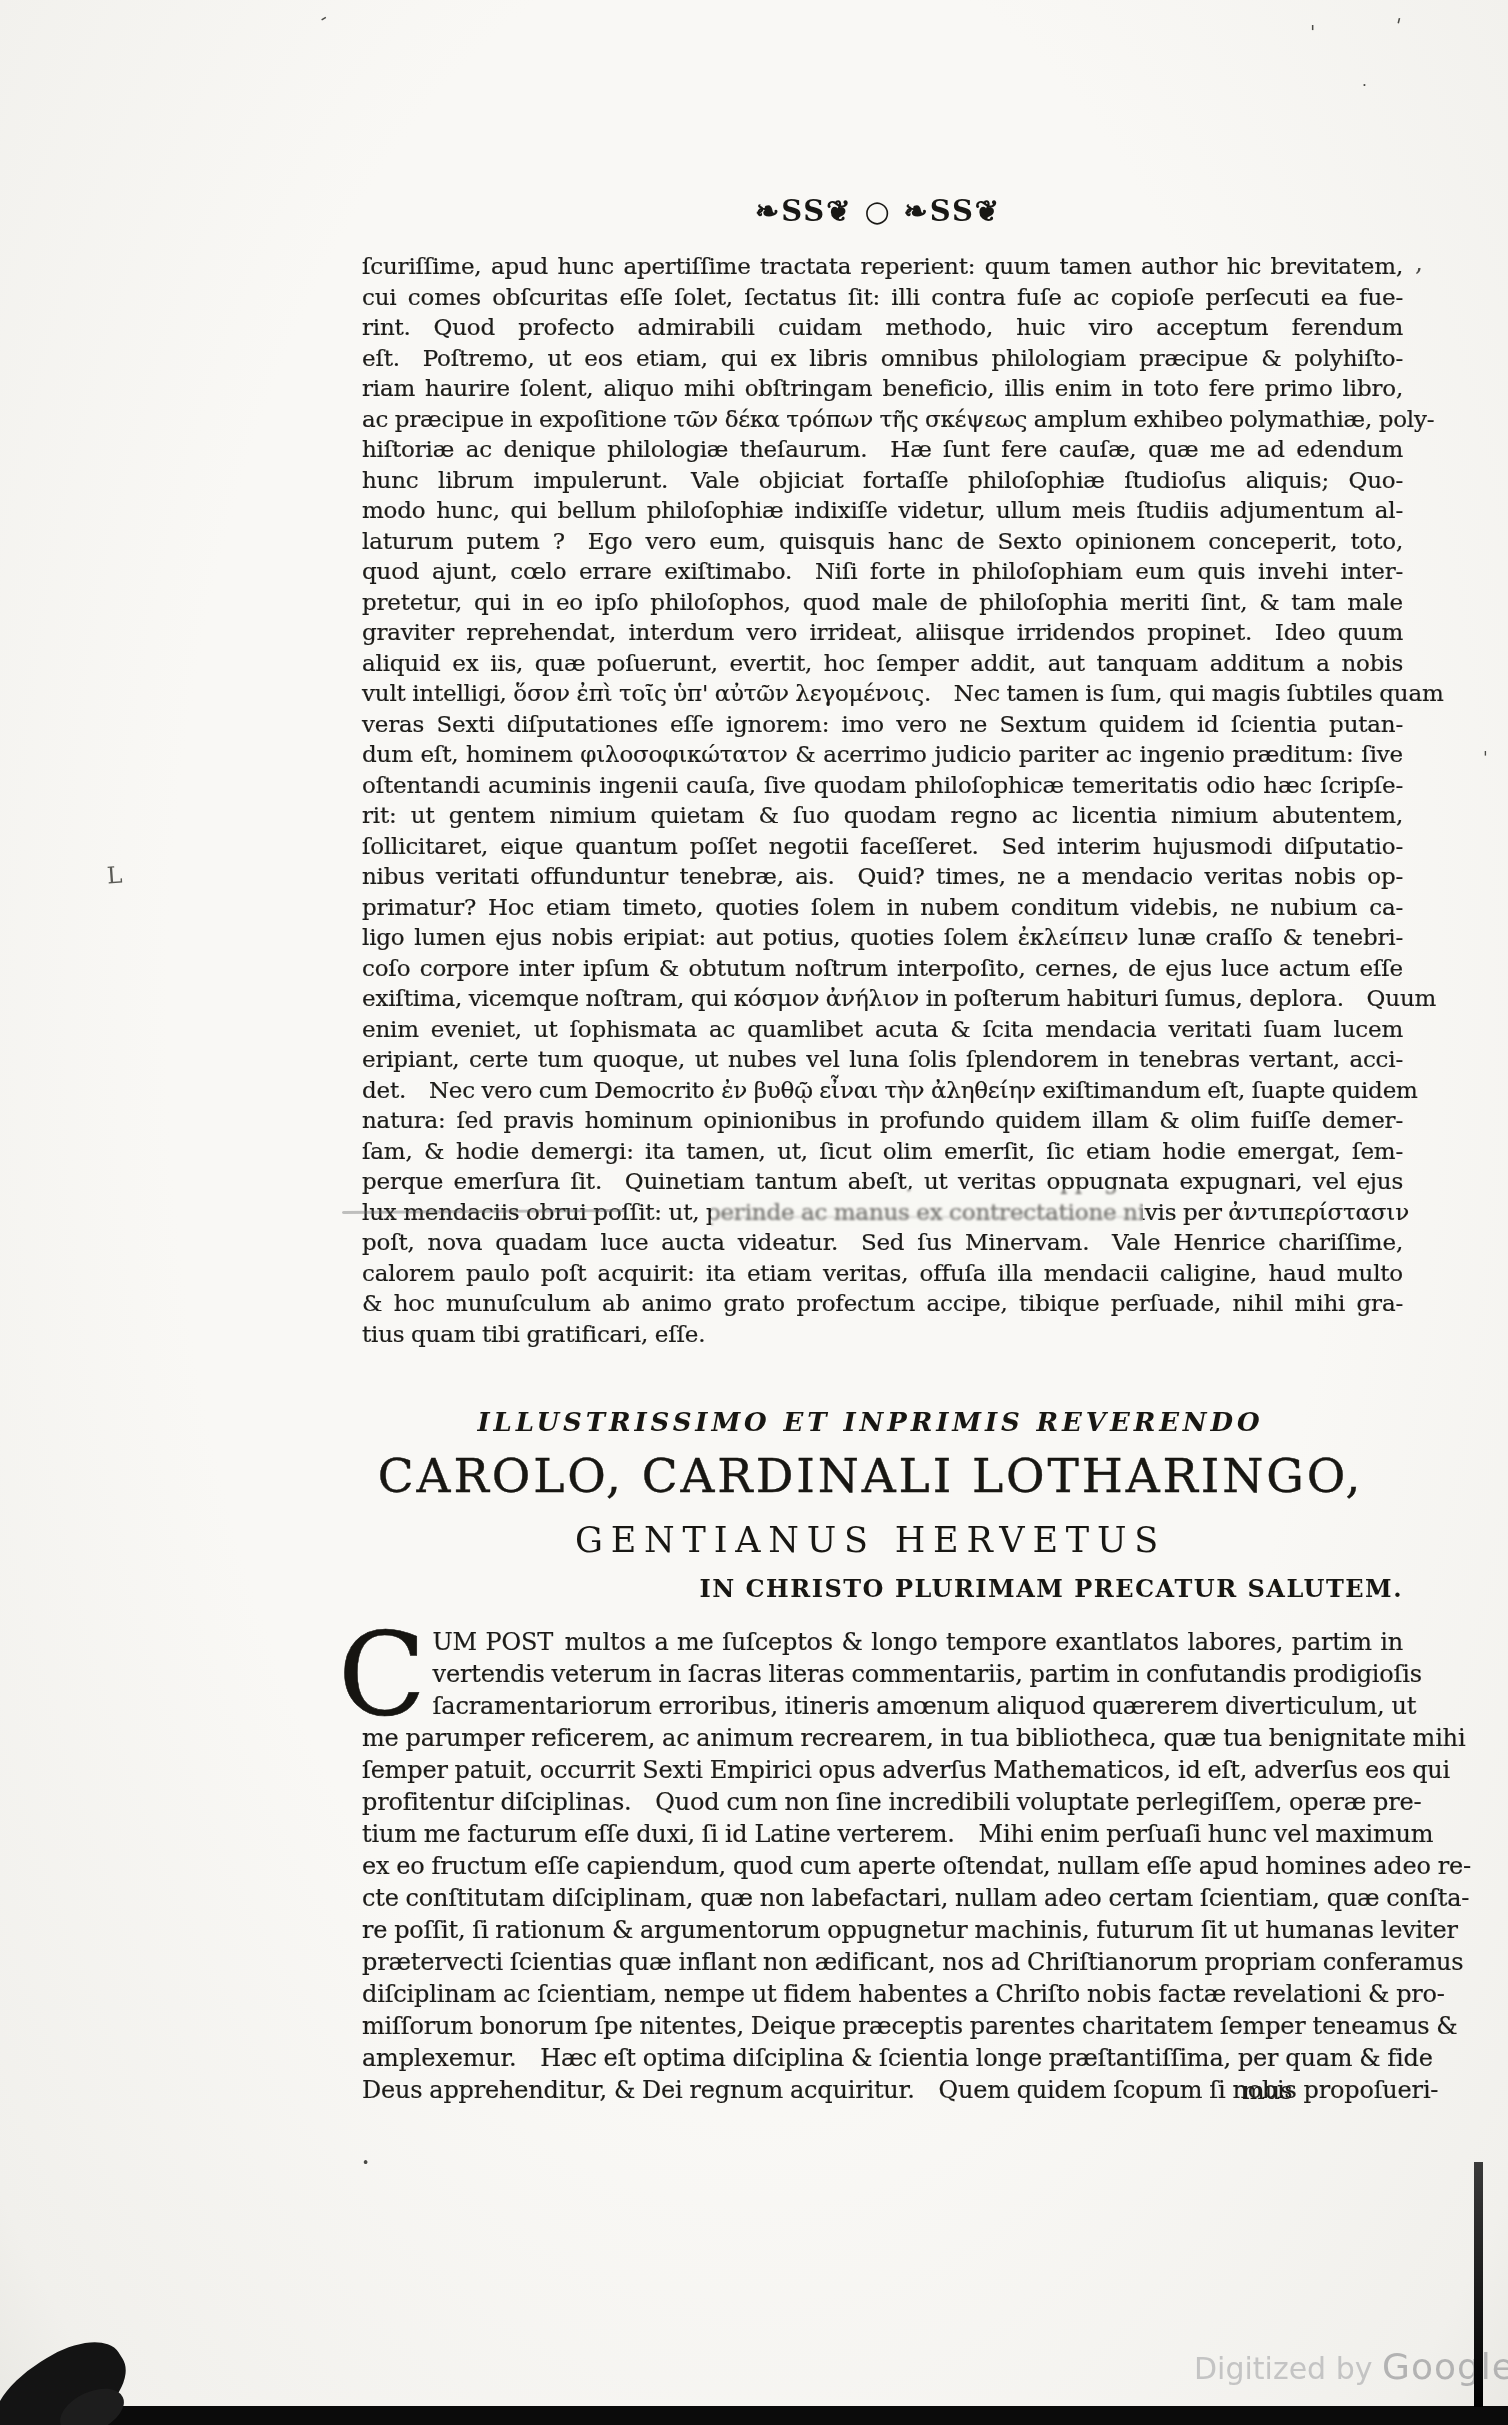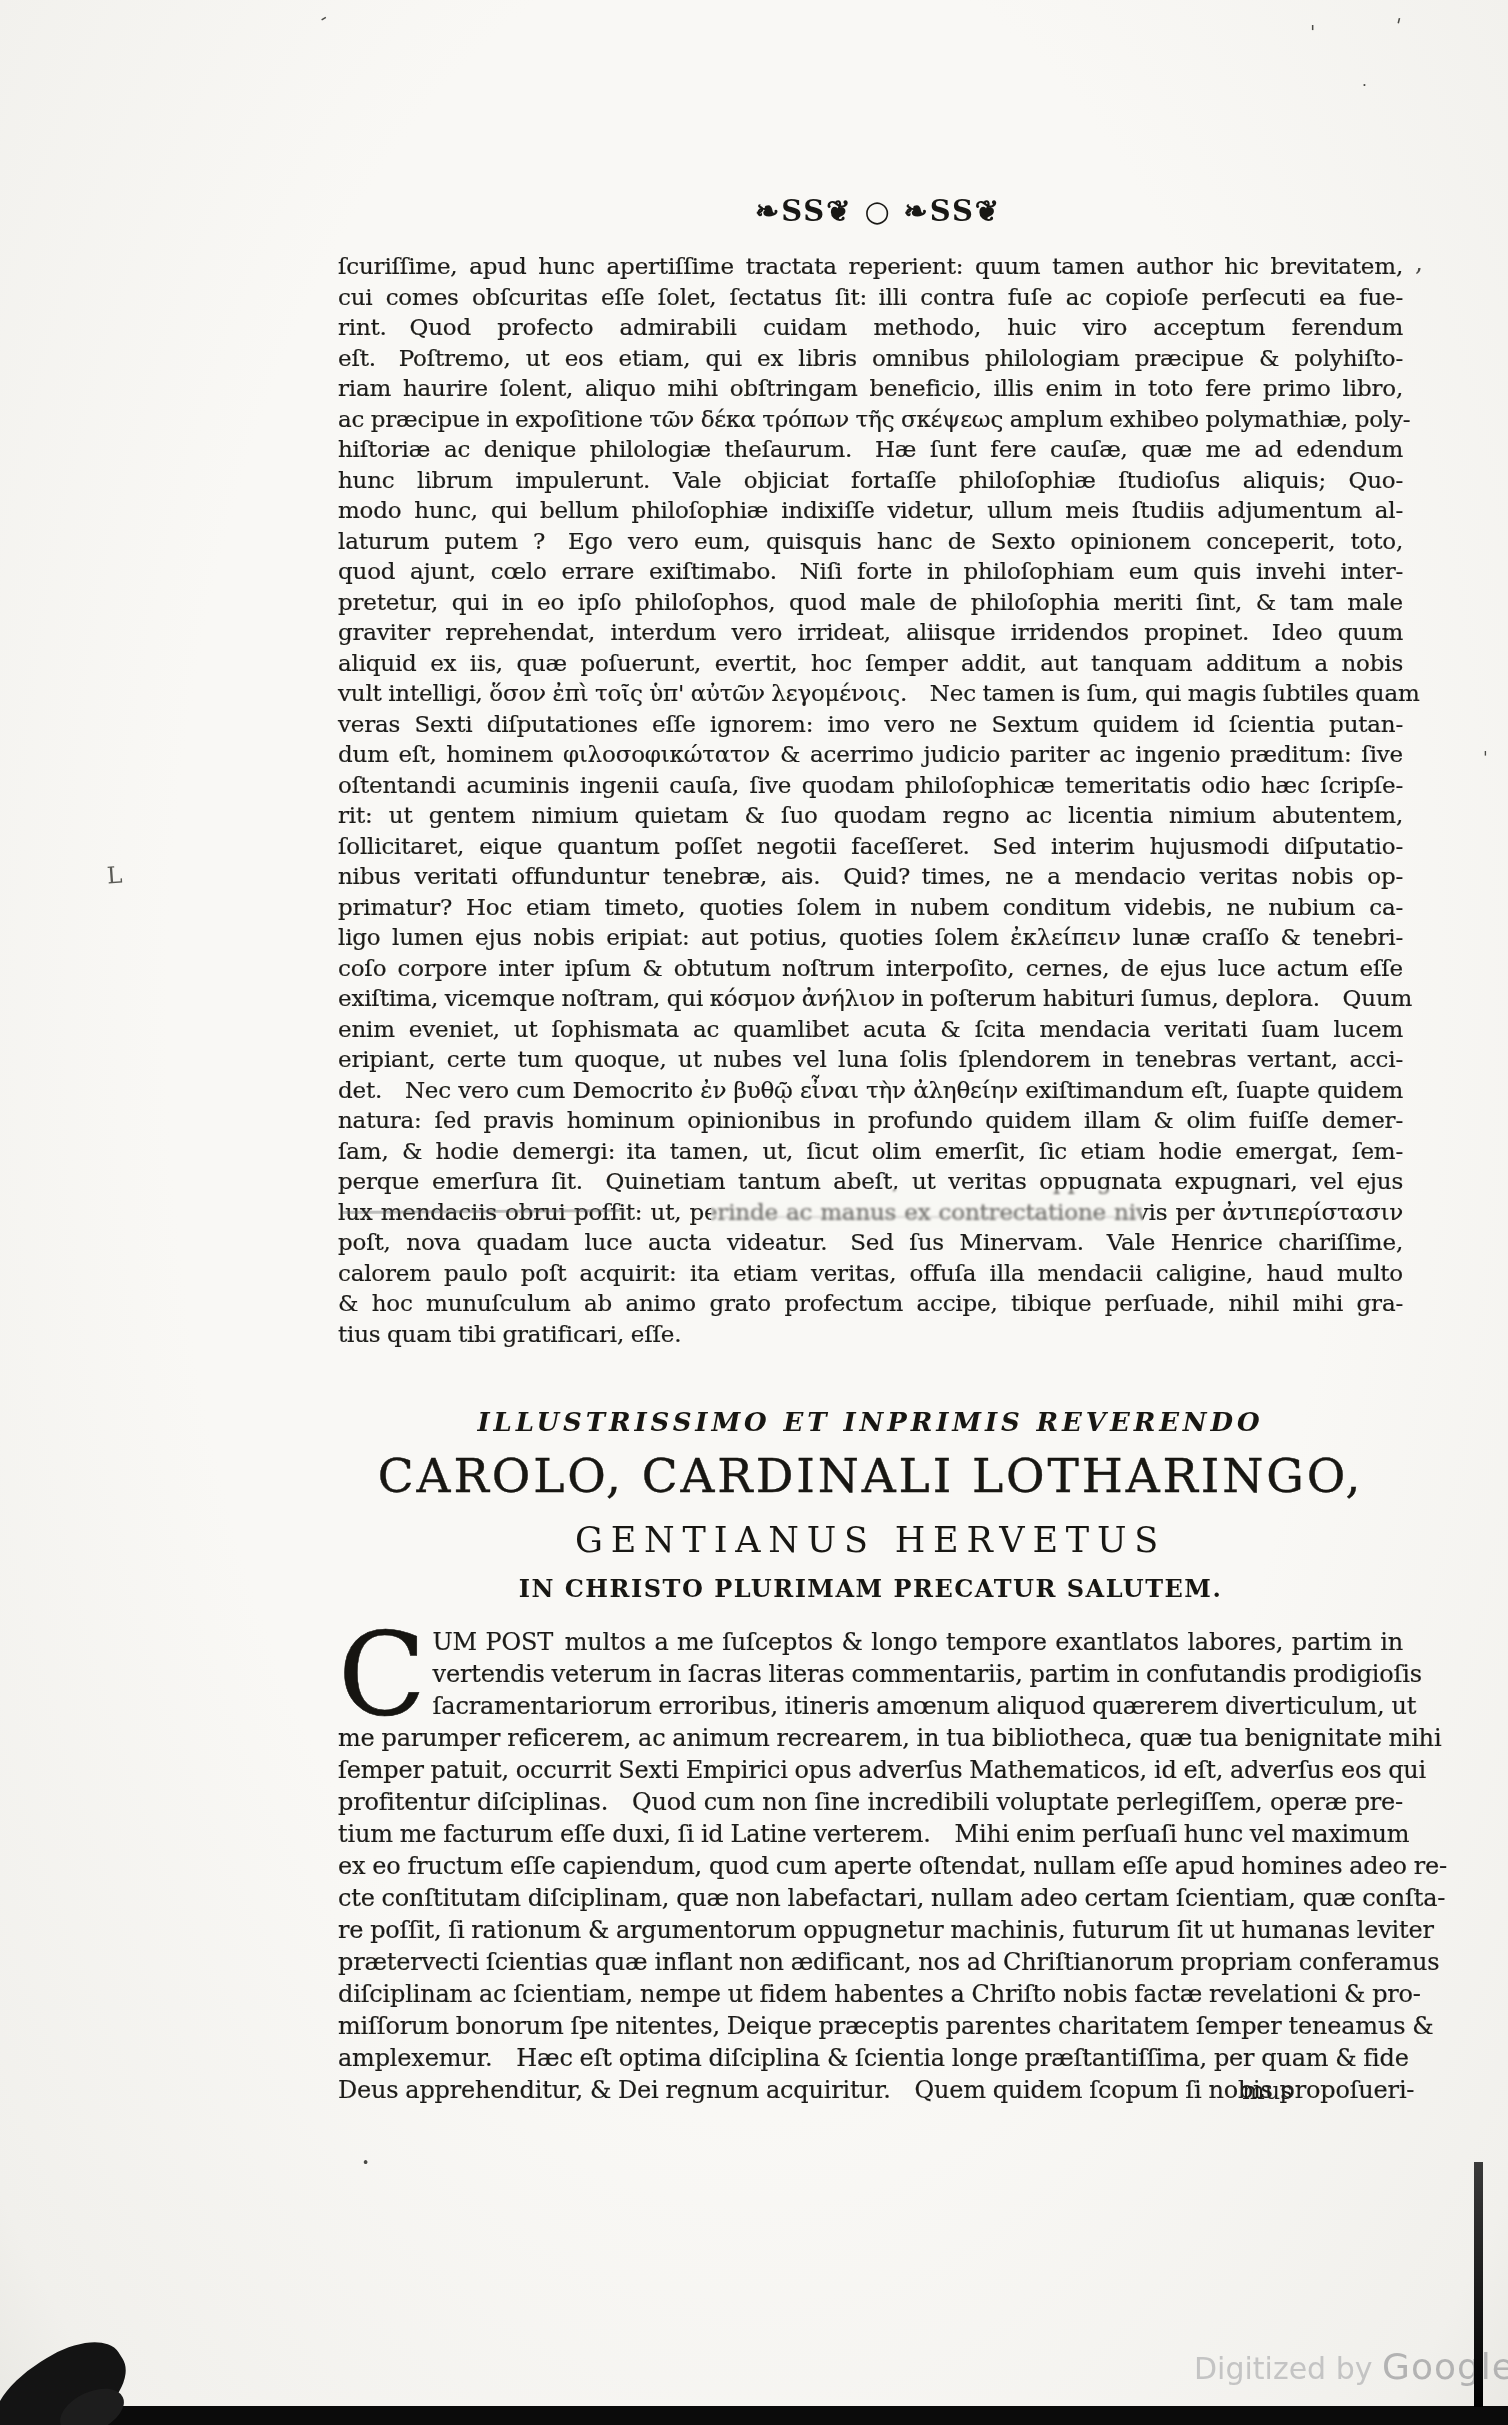--- a/index.html
+++ b/index.html
@@ -21,38 +21,39 @@
   }
   
   .para{position:absolute;left:338px;width:1065px;}
   .para1{top:251px;}
   .para2{top:1626px;}
   .line{
     height:30.5px;line-height:30.5px;
     font-size:23px;letter-spacing:-0.2px;word-spacing:-0.5px;
     text-align:justify;text-align-last:justify;
     white-space:nowrap;
+    margin-left:24px;
     -webkit-text-stroke:0.2px #1c1b18;
   }
   .para2 .line{height:32px;line-height:32px;font-size:24px;}
   .para1 .line:last-child{text-align-last:left;}
   .dropcap{
     float:left;
     width:83px;height:91px;
     font-size:115px;line-height:93px;
     margin:1.9px 11.6px 0 0;
     color:#161511;
     -webkit-text-stroke:0.5px #161511;
   }
   
   .ded{position:absolute;left:338px;width:1065px;text-align:center;color:#181713;}
   .ded1{top:1407px;font-size:26px;font-style:italic;font-weight:bold;letter-spacing:3.9px;text-align:center;}
   .ded2{top:1448px;font-size:47px;letter-spacing:2.9px;-webkit-text-stroke:0.4px #181713;}
   .ded3{top:1520px;font-size:35px;letter-spacing:7.8px;text-align:center;}
-  .ded4{top:1574px;font-size:24px;font-weight:bold;letter-spacing:1.5px;}
+  .ded4{top:1574px;font-size:24px;font-weight:bold;letter-spacing:1.5px;text-align:right;}
   
   .catchword{position:absolute;left:1242px;top:2077px;font-size:24px;}
   
   .watermark{position:absolute;left:1194px;top:2346px;color:#bdbdbd;font-family:"DejaVu Sans","Liberation Sans",sans-serif;white-space:nowrap;}
   .watermark .wm-prefix{font-size:30px;color:#c4c4c4;}
   .watermark .wm-brand{font-size:36px;color:#b3b3b3;letter-spacing:1px;}
   
   .bottom-bar{position:absolute;left:0;top:2406px;width:1509px;height:20.4px;background:#0b0b0b;}
   .right-line{position:absolute;left:1474px;top:2162px;width:8.7px;height:245px;
     background:linear-gradient(to bottom,#3a3a3a,#000);}

